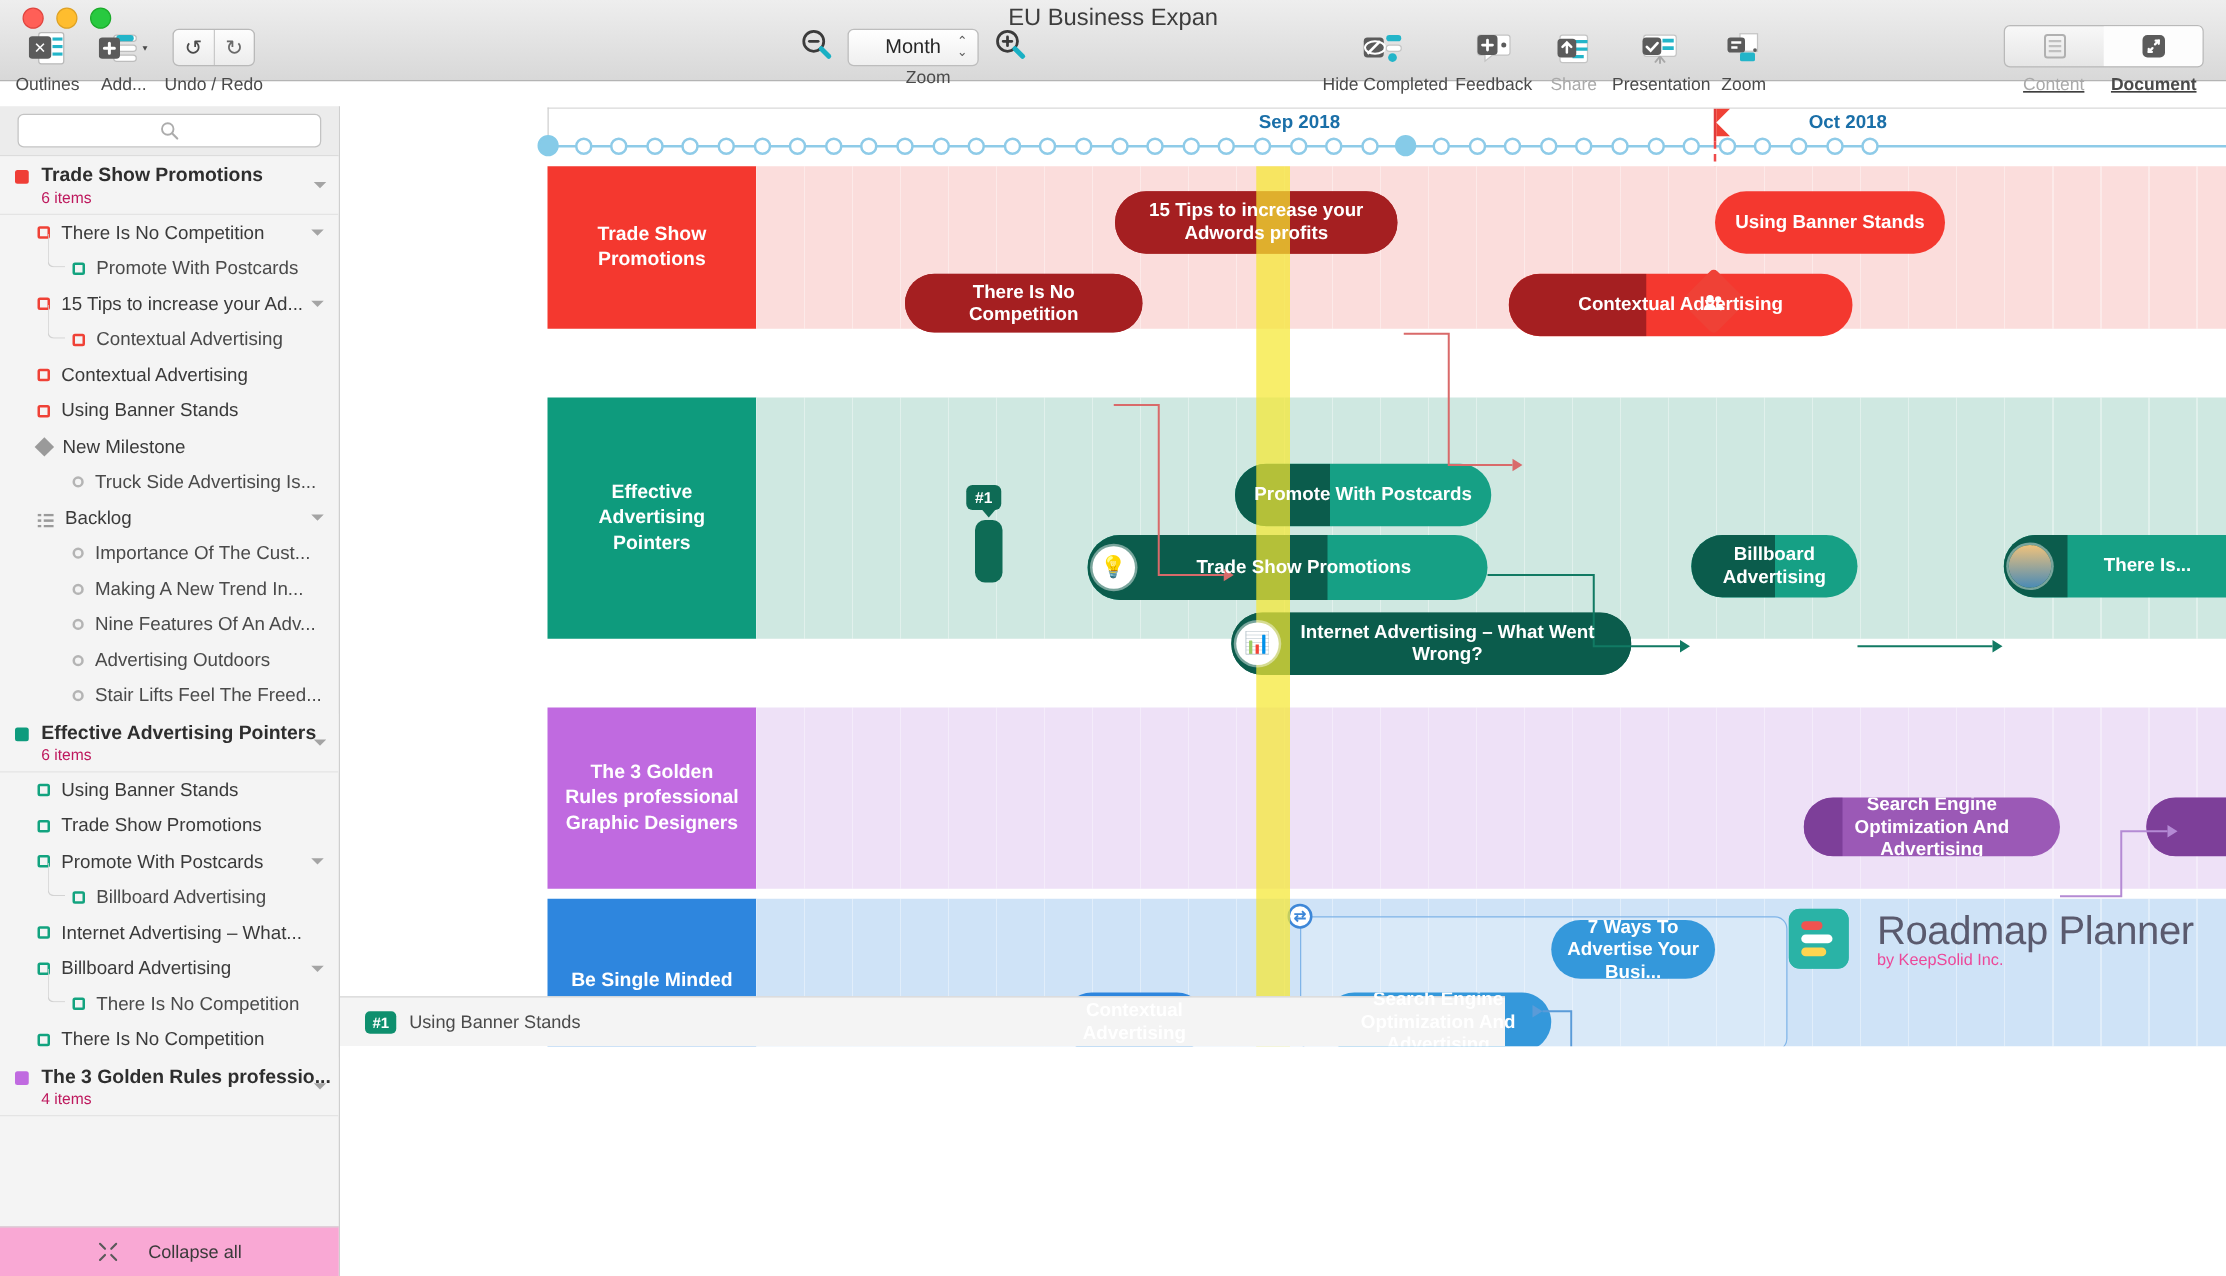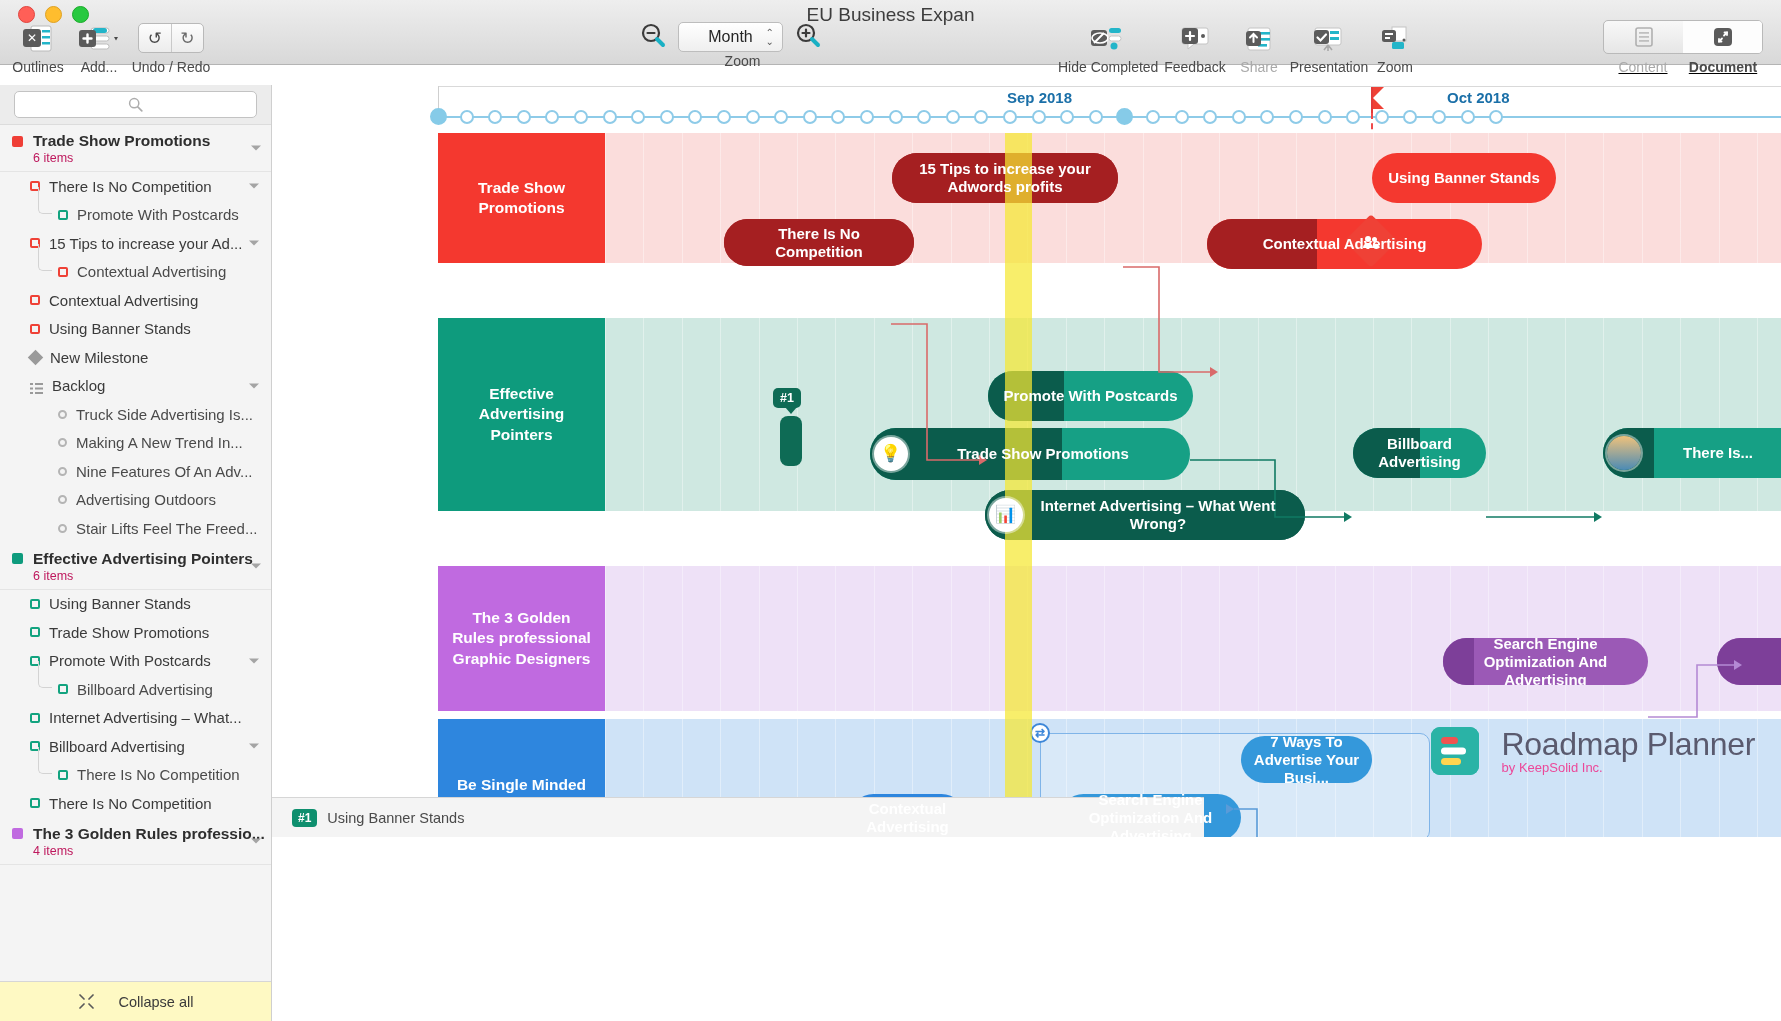--- a/index.html
+++ b/index.html
@@ -89,21 +89,21 @@
   .diamond{ width:11px;height:11px;background:#9a9a9a;transform:rotate(45deg);flex:none;}
   .disc{ position:absolute;right:12px;top:50%;transform:translateY(-50%);
          width:0;height:0;border-left:5px solid transparent;border-right:5px solid transparent;
          border-top:5px solid #a4a4a4;}
   .elbow{ position:absolute; left:38px; top:-14px; width:14px; height:27px;
           border-left:1.5px solid #d3d3d3; border-bottom:1.5px solid #d3d3d3;
           border-bottom-left-radius:5px;}
   .backlog-ico{ width:13px;height:11px;flex:none;}
 
   .collapse-bar{
-    position:absolute;bottom:0;left:0;width:272px;height:40px;background:#fef9c3;
+    position:absolute;bottom:0;left:0;width:272px;height:40px;background:#f9a8d4;
     border-top:1px solid #d6d6d6; display:flex;align-items:center;justify-content:center;gap:25px;
     font-size:14.5px;color:#3a3a3a;
   }
 
   
   .canvas{ position:absolute; left:272px; top:85px; width:1509px; height:752px; background:#fff; overflow:hidden;}
 
   .timeline{ position:absolute; left:0; top:0; width:1509px; height:48px; background:#fff;}
   .tl-axis{ position:absolute; left:166px; top:31px; height:2px; width:1343px; background:#8ecbe8;}
   .tl-topline{position:absolute;left:166px;top:1px;width:1343px;height:1px;background:#d9d9d9;}
@@ -384,35 +384,39 @@
         <span>Contextual Advertising</span>
       </div>
       <div class="row">
         <span class="dot-sq" style="border-color:#ef4136"></span>
         <span>Using Banner Stands</span>
       </div>
       <div class="row">
         <span class="diamond"></span>
         <span>New Milestone</span>
       </div>
+      <div class="row ind">
+        <span class="dot-o"></span>
+        <span>Truck Side Advertising Is...</span>
+      </div>
       <div class="row">
         <span class="backlog-ico"><svg width="13" height="11" viewBox="0 0 13 11">
             <rect x="0" y="0" width="3" height="2" fill="#9a9a9a"></rect>
             <rect x="5" y="0" width="8" height="2" fill="#9a9a9a"></rect>
             <rect x="0" y="4.5" width="3" height="2" fill="#9a9a9a"></rect>
             <rect x="5" y="4.5" width="8" height="2" fill="#9a9a9a"></rect>
             <rect x="0" y="9" width="3" height="2" fill="#9a9a9a"></rect>
             <rect x="5" y="9" width="8" height="2" fill="#9a9a9a"></rect>
           </svg></span>
         <span>Backlog</span>
         <span class="disc"></span>
       </div>
       <div class="row ind">
         <span class="dot-o"></span>
-        <span>Truck Side Advertising Is...</span>
+        <span>Importance Of The Cust...</span>
       </div>
       <div class="row ind">
         <span class="dot-o"></span>
         <span>Making A New Trend In...</span>
       </div>
       <div class="row ind">
         <span class="dot-o"></span>
         <span>Nine Features Of An Adv...</span>
       </div>
       <div class="row ind">

